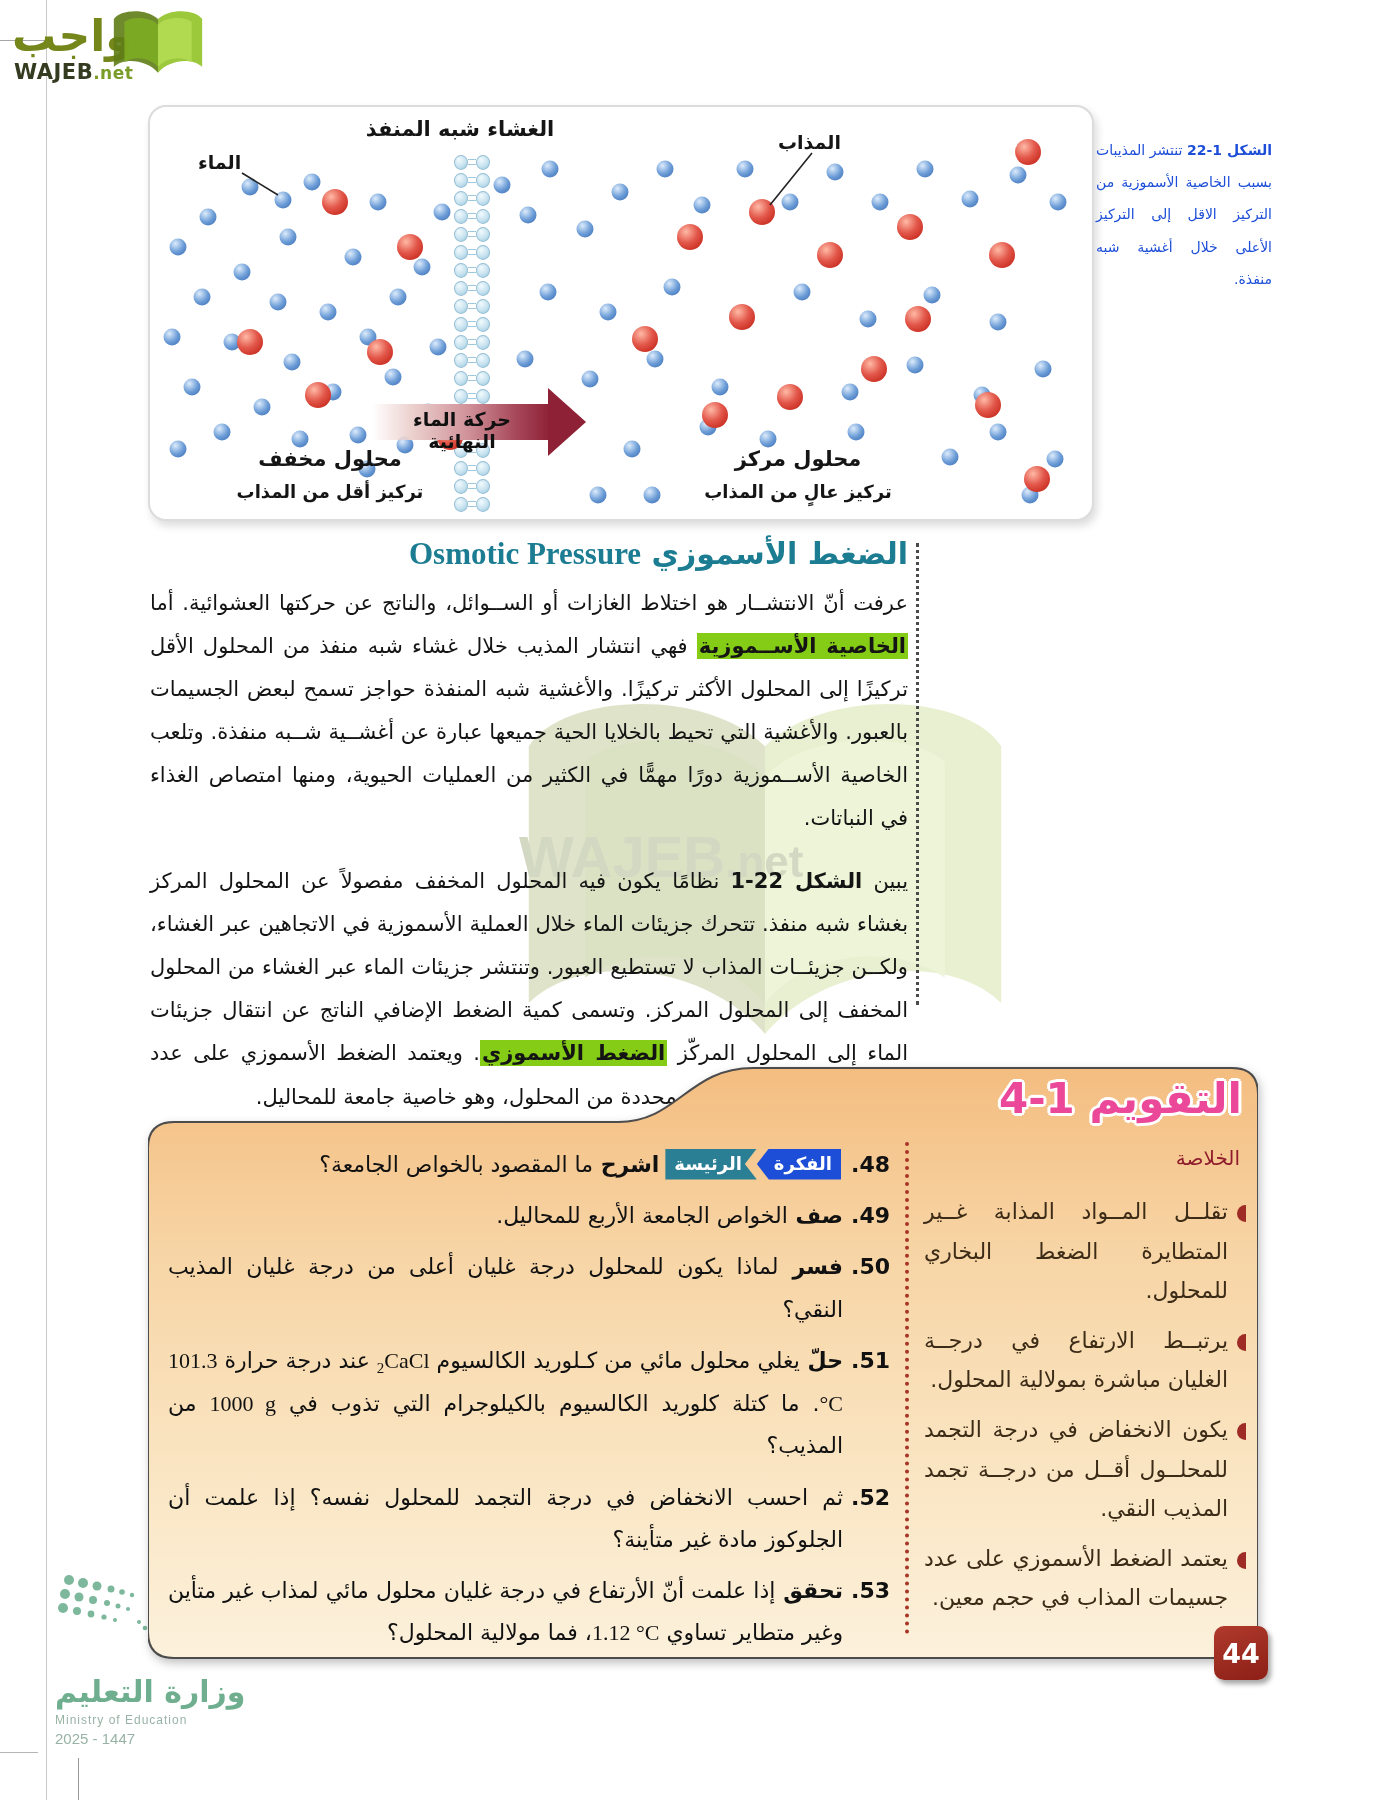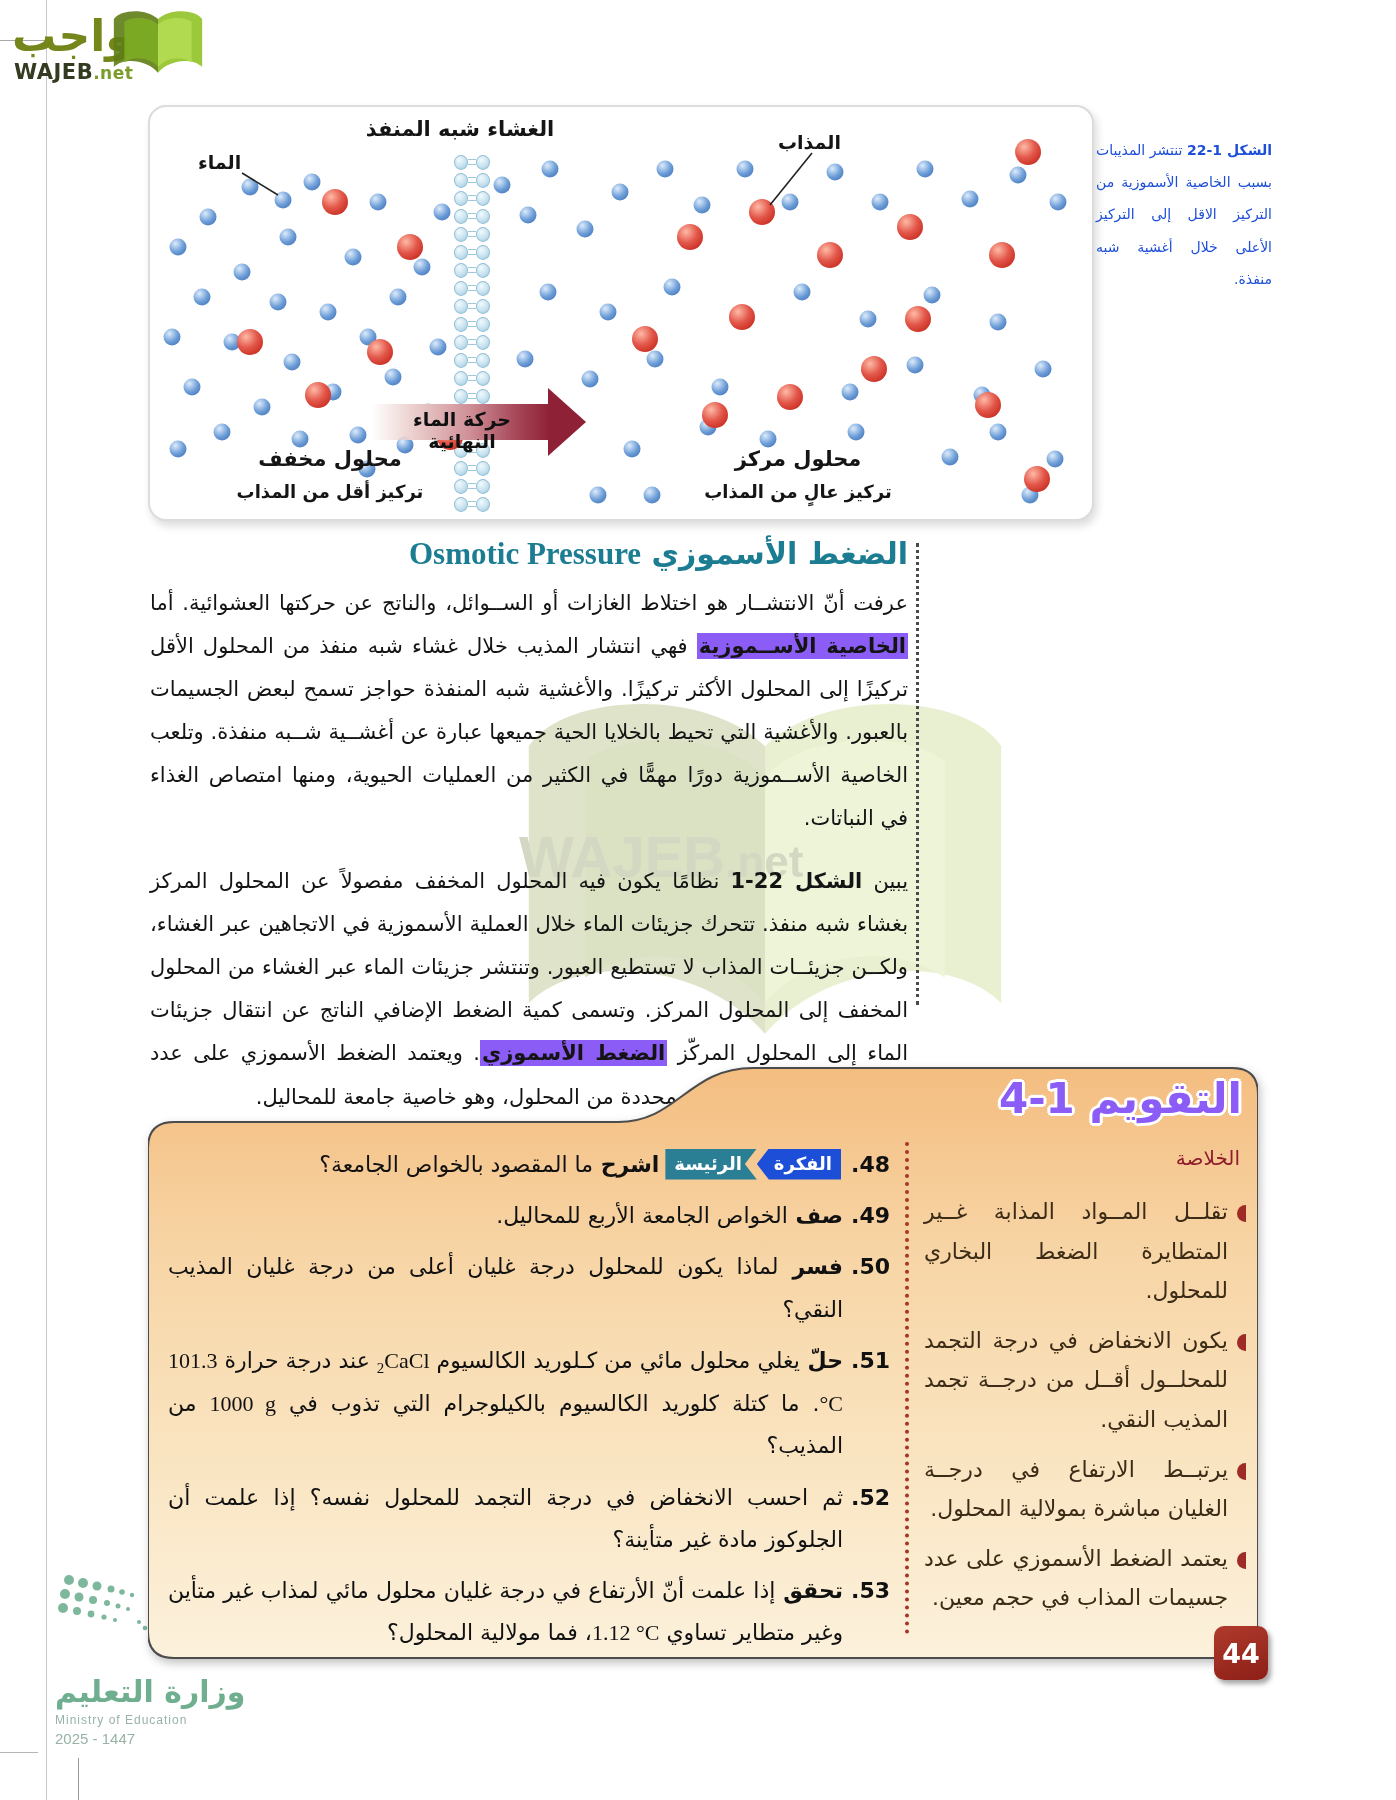--- a/index.html
+++ b/index.html
@@ -51,34 +51,34 @@
   .fig-caption{position:absolute;left:1096px;top:134px;width:176px;direction:rtl;text-align:justify;
       font-size:14px;line-height:2.3;color:#1d4ed8;z-index:1;}
 
   
   .col-divider{position:absolute;left:916px;top:543px;height:462px;border-left:3px dotted #4a4a4a;z-index:1;}
   .text-col{position:absolute;left:150px;top:536px;width:758px;direction:rtl;z-index:2;}
   .section-heading{font-size:30px;font-weight:bold;color:#1c7d92;text-align:right;margin:0 0 10px 0;}
   .section-heading .en{font-family:"Liberation Serif",serif;font-size:31px;}
   .para{font-size:21px;line-height:2.05;text-align:justify;margin:0 0 20px 0;color:#141414;}
   .seg-b{font-weight:bold;}
-  .seg-hl{font-weight:bold;background:#8b5cf6;padding:1px 2px;}
+  .seg-hl{font-weight:bold;background:#84cc16;padding:1px 2px;}
   .seg-lat{font-family:"Liberation Serif",serif;direction:ltr;unicode-bidi:isolate;}
   .seg-latsub{font-family:"Liberation Serif",serif;direction:ltr;unicode-bidi:isolate;vertical-align:sub;font-size:.68em;}
 
   
   .watermark{position:absolute;left:505px;top:695px;width:520px;height:380px;opacity:.3;z-index:0;}
   .watermark-text{position:absolute;left:14px;top:128px;font-size:58px;font-weight:bold;color:#6f7f3a;
       font-family:"Liberation Sans",sans-serif;}
   .watermark-text .net{font-size:44px;}
 
   
   .assess{position:absolute;left:148px;top:1062px;width:1110px;height:600px;z-index:3;}
   .assess-bg{position:absolute;left:0;top:0;filter:drop-shadow(2px 4px 5px rgba(0,0,0,.25));}
-  .assess-title{position:absolute;right:16px;top:12px;direction:rtl;font-size:42px;font-weight:bold;color:#8b5cf6;
+  .assess-title{position:absolute;right:16px;top:12px;direction:rtl;font-size:42px;font-weight:bold;color:#ec4899;
       text-shadow:-2px -2px 0 #fff,2px -2px 0 #fff,-2px 2px 0 #fff,2px 2px 0 #fff,0 -3px 0 #fff,0 3px 0 #fff,-3px 0 0 #fff,3px 0 0 #fff;}
   .assess-sub{position:absolute;right:18px;top:84px;direction:rtl;font-size:20px;font-weight:normal;color:#8e1c2c;}
   .summary{position:absolute;right:12px;top:130px;width:322px;direction:rtl;}
   .summary-item{display:flex;gap:9px;margin-bottom:10px;font-size:22px;line-height:1.8;color:#3c2b16;text-align:justify;}
   .bullet-marker{flex:0 0 auto;width:9px;height:17px;margin-top:13px;background:#9e2b25;border-radius:9px 0 0 9px;}
   .q-divider{position:absolute;left:757px;top:80px;height:492px;border-left:4px dotted #a63527;}
   .questions{position:absolute;left:20px;top:82px;width:722px;direction:rtl;}
   .q{display:flex;gap:8px;margin-bottom:9px;font-size:22px;line-height:1.92;color:#111;}
   .q-num{font-weight:bold;white-space:nowrap;}
   .q-text{flex:1;text-align:justify;}
@@ -374,25 +374,25 @@
     <div class="assess-title">التقويم 1-4</div>
     <div class="assess-sub">الخلاصة</div>
 
     <div class="summary" id="summary-list">
         <div class="summary-item">
           <span class="bullet-marker"></span>
           <span>تقلــل المــواد المذابة غــير المتطايرة الضغط البخاري للمحلول.</span>
         </div>
         <div class="summary-item">
           <span class="bullet-marker"></span>
-          <span>يكون الانخفاض في درجة التجمد للمحلــول أقــل من درجــة تجمد المذيب النقي.</span>
+          <span>يرتبــط الارتفاع في درجــة الغليان مباشرة بمولالية المحلول.</span>
         </div>
         <div class="summary-item">
           <span class="bullet-marker"></span>
-          <span>يرتبــط الارتفاع في درجــة الغليان مباشرة بمولالية المحلول.</span>
+          <span>يكون الانخفاض في درجة التجمد للمحلــول أقــل من درجــة تجمد المذيب النقي.</span>
         </div>
         <div class="summary-item">
           <span class="bullet-marker"></span>
           <span>يعتمد الضغط الأسموزي على عدد جسيمات المذاب في حجم معين.</span>
         </div>
       </div>
 
     <div class="q-divider"></div>
 
     <div class="questions" id="questions-list">

